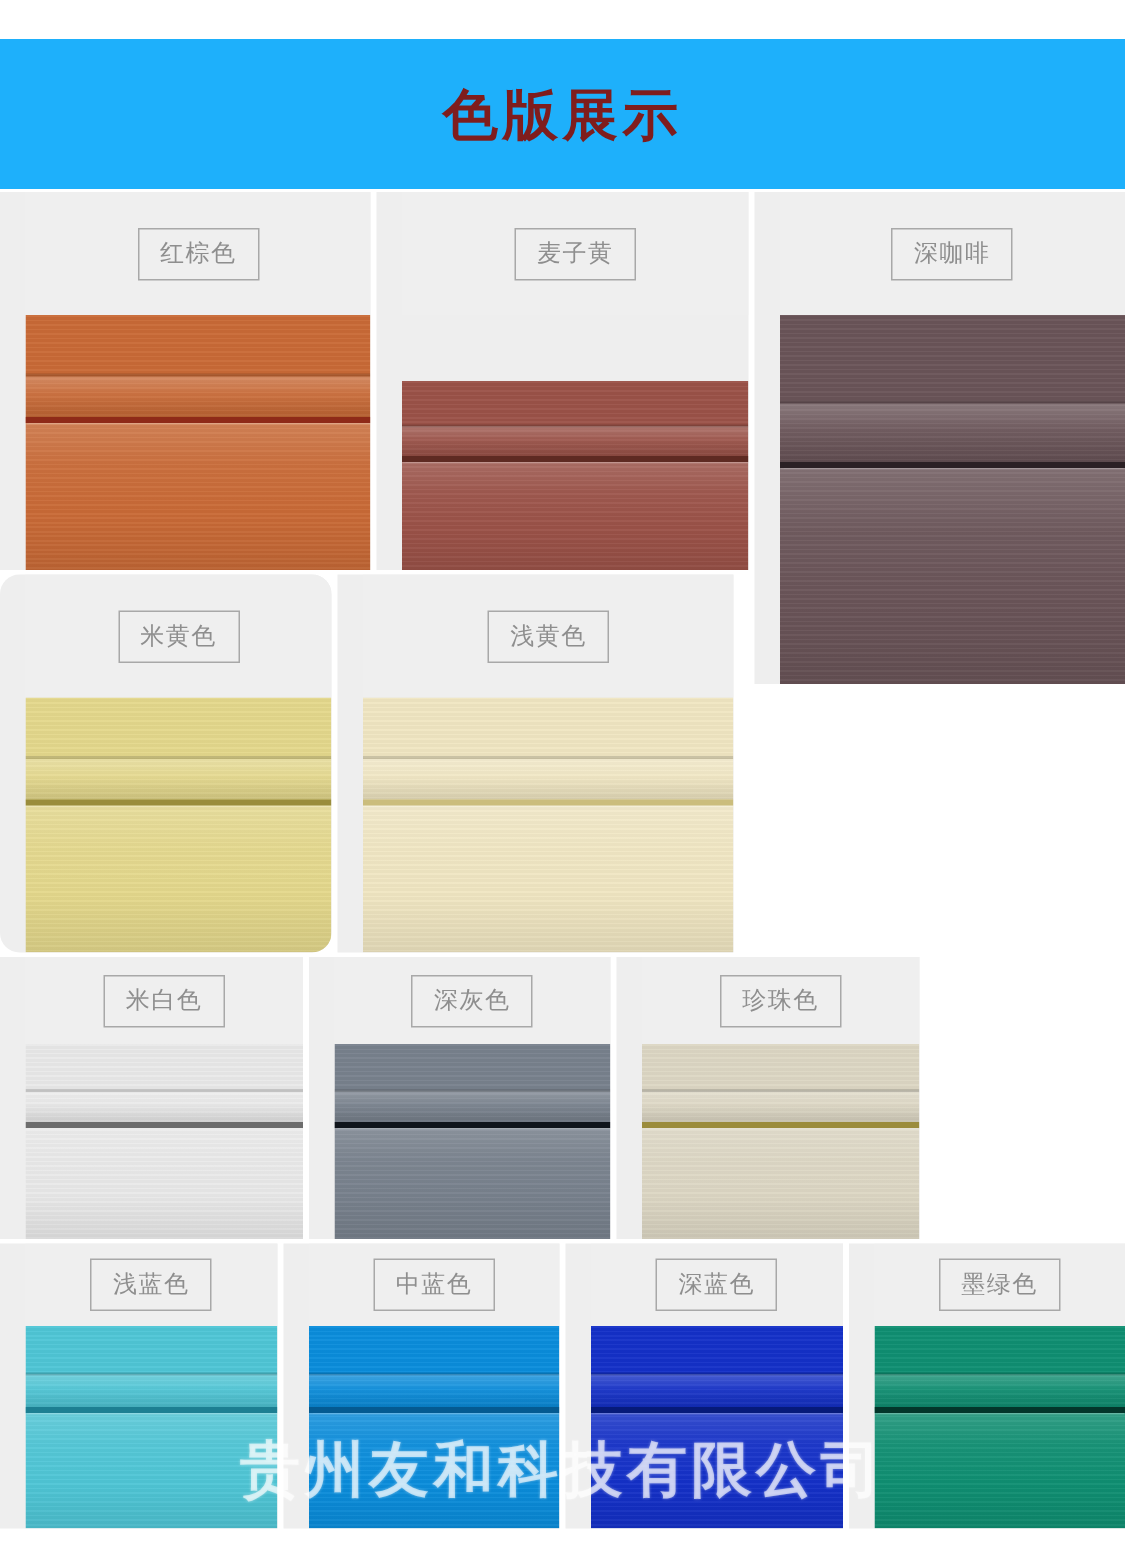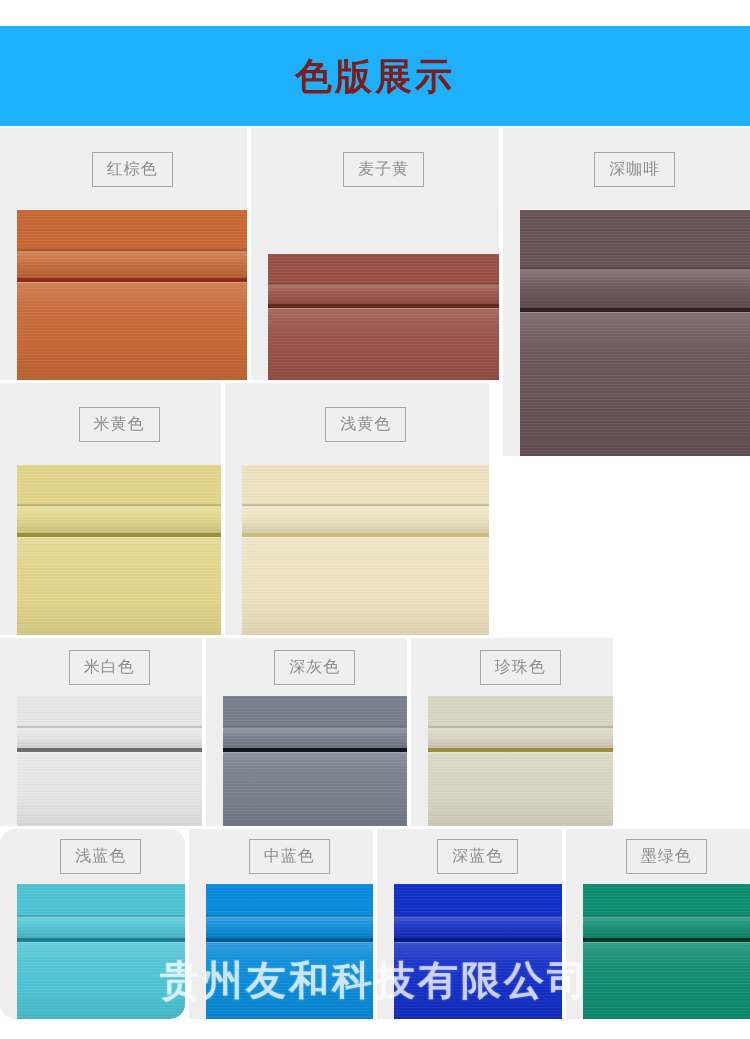--- a/index.html
+++ b/index.html
@@ -164,21 +164,21 @@
             <div class="base" style="background: rgb(106, 84, 88);"></div>
             <div class="grain"></div>
             <div class="bevel"></div>
             <div class="seam"></div>
             <div class="shade"></div>
             <div class="groove" style="background: rgb(43, 32, 36);"></div>
           </div>
         </div>
       </div>
       <div class="row gap" style="height: 252px;">
-        <div class="cell" style="width: 204px; height: 252px;">
+        <div class="cell" style="width: 204px; height: 252px; border-radius: 13px;">
           <div class="label-area" style="height: 82px;">
             <div class="label-box">米黄色</div>
           </div>
           <div class="swatch">
             <div class="base" style="background: rgb(228, 216, 140);"></div>
             <div class="grain"></div>
             <div class="bevel"></div>
             <div class="seam"></div>
             <div class="shade"></div>
             <div class="groove" style="background: rgb(154, 141, 60);"></div>
@@ -233,21 +233,21 @@
             <div class="base" style="background: rgb(221, 215, 196);"></div>
             <div class="grain"></div>
             <div class="bevel"></div>
             <div class="seam"></div>
             <div class="shade"></div>
             <div class="groove" style="background: rgb(155, 140, 60);"></div>
           </div>
         </div>
       </div>
       <div class="row" style="height: 190px;">
-        <div class="cell" style="width: 184.5px; height: 190px; border-radius: 15px;">
+        <div class="cell" style="width: 184.5px; height: 190px;">
           <div class="label-area" style="height: 55px;">
             <div class="label-box">浅蓝色</div>
           </div>
           <div class="swatch">
             <div class="base" style="background: rgb(79, 198, 214);"></div>
             <div class="grain"></div>
             <div class="bevel"></div>
             <div class="seam"></div>
             <div class="shade"></div>
             <div class="groove" style="background: rgb(29, 127, 146);"></div>

